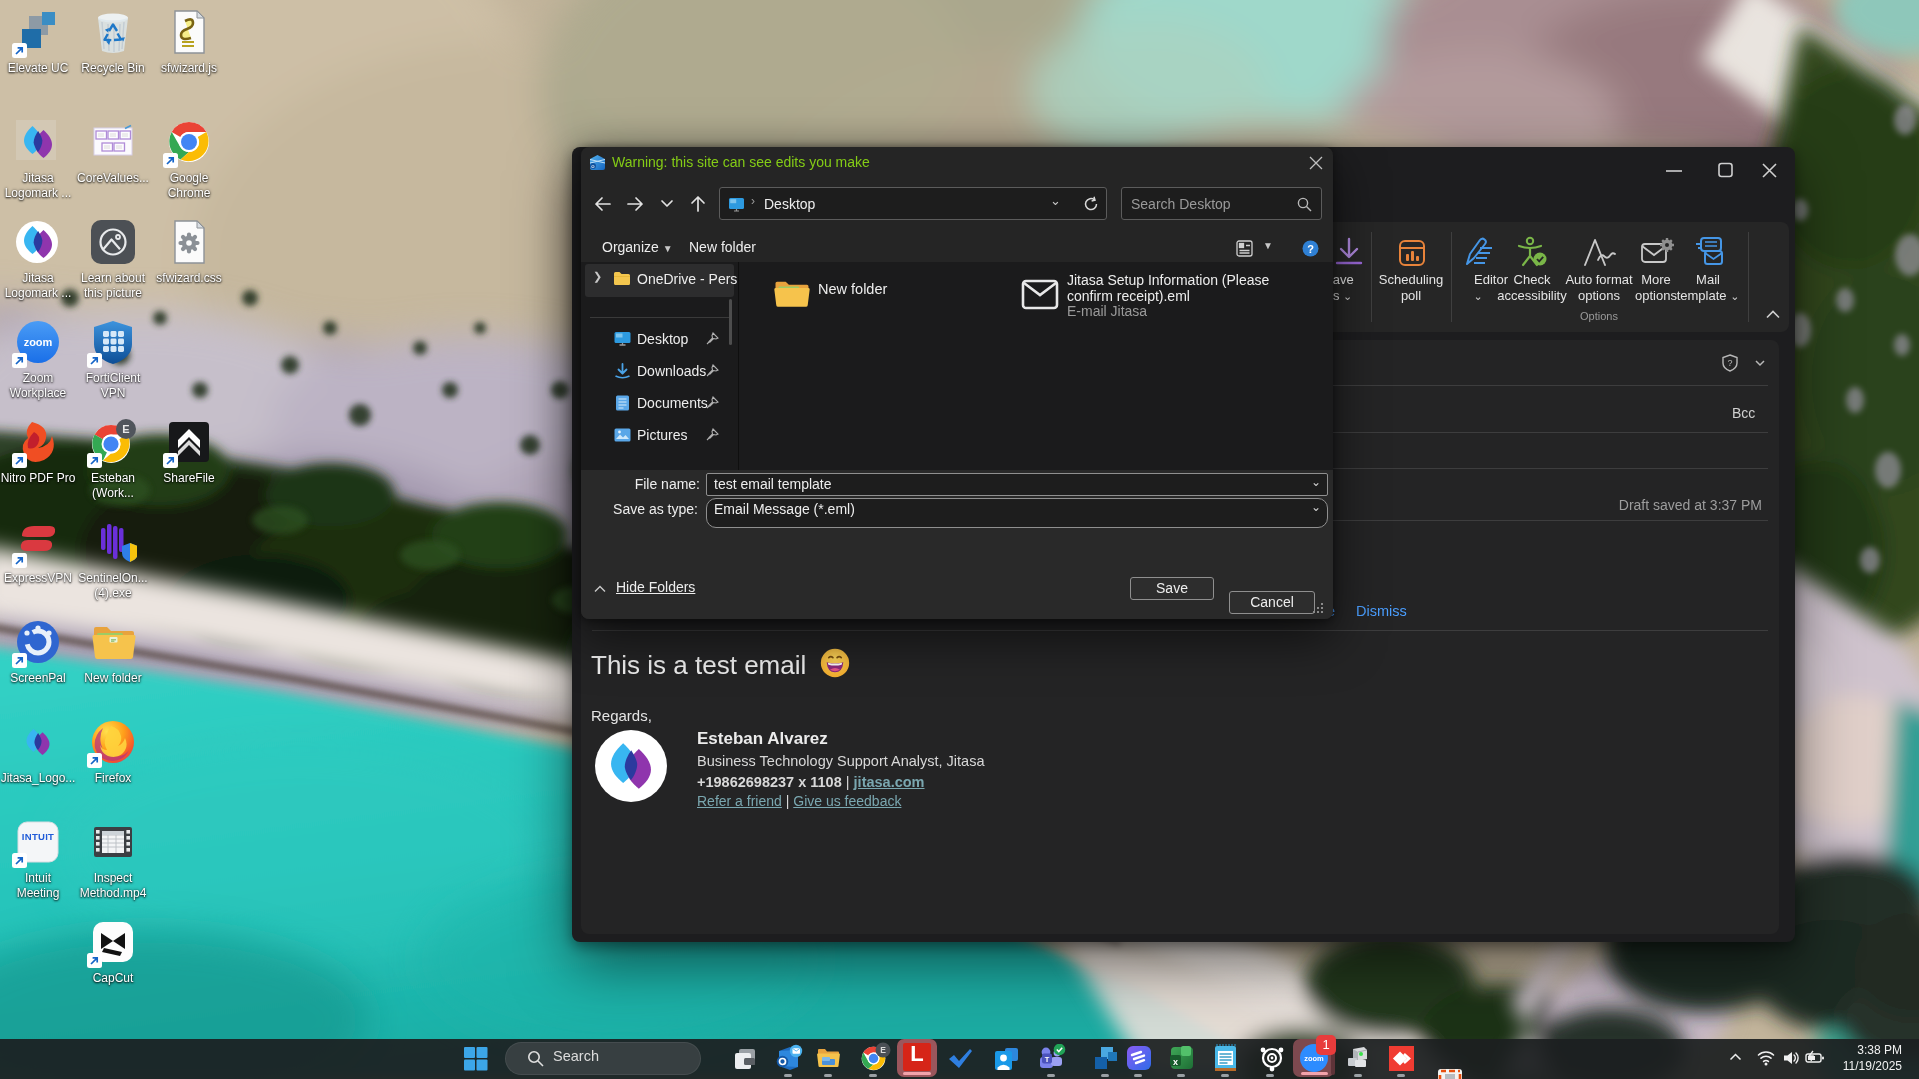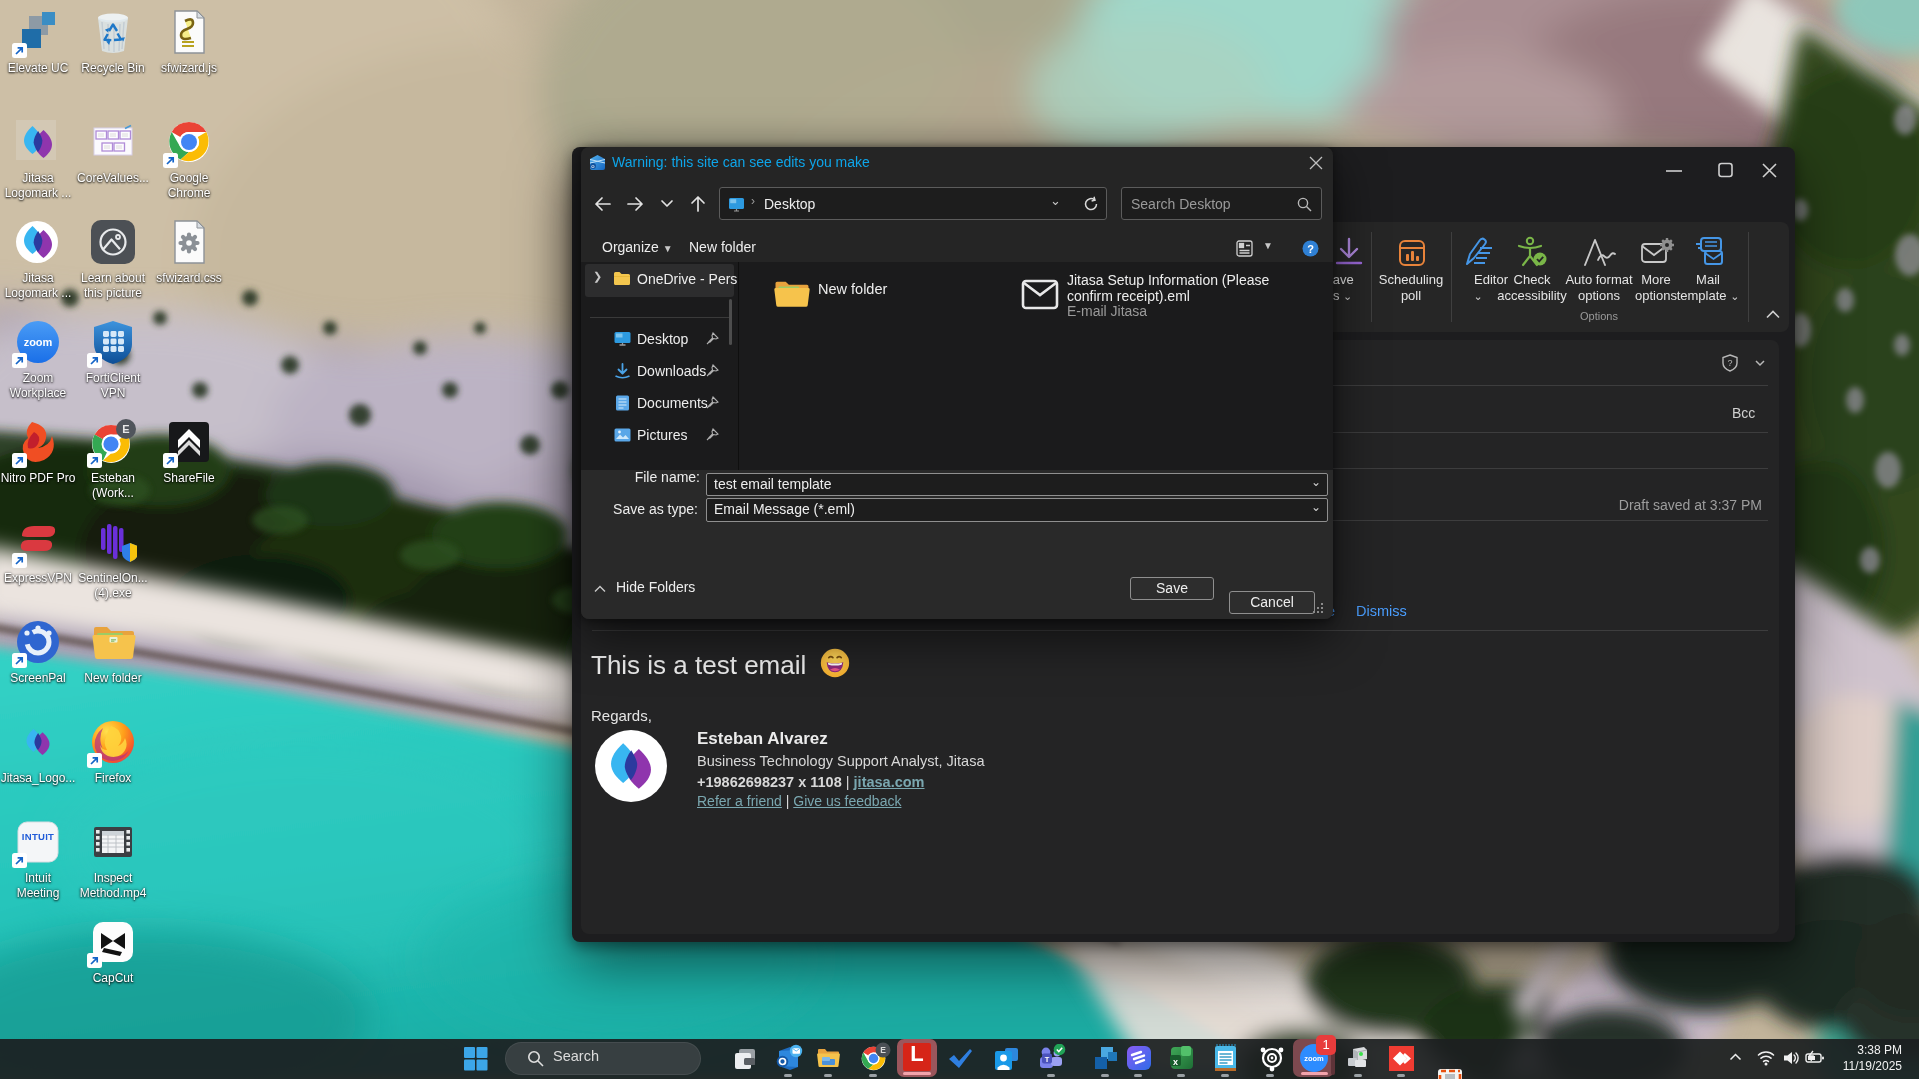--- a/index.html
+++ b/index.html
@@ -647,21 +647,21 @@
           <linearGradient id="olg" x1="0" y1="0" x2="1" y2="1">
             <stop offset="0" stop-color="#54b4f0"></stop>
             <stop offset="1" stop-color="#1565c0"></stop>
           </linearGradient>
         </defs>
       <path d="M1,5 L8.5,1 L16,5 L16,14 Q16,16 14,16 L3,16 Q1,16 1,14 Z" fill="url(#olg)"></path>
       <path d="M1,5.5 L16,9 M1,9 L16,5.5" stroke="#bfe0f8" stroke-width="1"></path>
       <circle cx="4" cy="12" r="3" fill="#1053a0"></circle>
         <text x="4" y="14.2" font-size="6" fill="#fff" text-anchor="middle">o</text>
     </svg>
-    <div class="abs" style="left:31px;top:7px;font-size:14px;color:#0ea5e9;">Warning: this site can see edits you make</div>
+    <div class="abs" style="left:31px;top:7px;font-size:14px;color:#84cc16;">Warning: this site can see edits you make</div>
     <svg class="abs" style="left:728px;top:9px;" width="14" height="14" viewBox="0 0 14 14">
         <path d="M1,1 l12,12 M13,1 l-12,12" stroke="#c0c0c0" stroke-width="1.3"></path>
       </svg>
 
     <svg class="abs" style="left:13px;top:48px;" width="115" height="18" viewBox="0 0 115 18">
       <g stroke="#e2e2e2" stroke-width="1.7" fill="none" stroke-linecap="round" stroke-linejoin="round">
         <path d="M16,9 H2 M8,3 L2,9 l6,6"></path>
         <path d="M34,9 h14 M42,3 l6,6 -6,6"></path>
         <path d="M68,6 l5,5 5,-5"></path>
         <path d="M104,16 V2 M98,8 l6,-6 6,6"></path>
@@ -758,34 +758,34 @@
       <path d="M3,14 L45,14 Q46.8,14 46.5,16 L44,36 Q43.7,38 41.7,38 L6.3,38 Q4.3,38 4,36 L1.5,16 Q1.2,14 3,14 Z" fill="#f6c34c"></path>
     </svg>
     <span class="abs" style="left:237px;top:134px;color:#ededed;font-size:14.5px;">New folder</span>
     <svg class="abs" style="left:440px;top:131px;" width="38" height="33" viewBox="0 0 38 33">
       <rect x="2" y="3" width="34" height="27" rx="3" fill="none" stroke="#e8e8e8" stroke-width="2.6"></rect>
       <path d="M3,5 l16,12 16,-12" fill="none" stroke="#e8e8e8" stroke-width="2.6"></path>
     </svg>
     <div class="abs" style="left:486px;top:126px;width:220px;color:#ededed;font-size:14px;line-height:15.5px;">Jitasa Setup Information (Please<br>confirm receipt).eml<br><span style="color:#9a9a9a;">E-mail Jitasa</span></div>
 
     <div class="abs" style="left:0px;top:323px;width:752px;height:149px;background:#292929;"></div>
-    <div class="abs" style="left:46px;top:322px;width:73px;text-align:right;color:#ededed;font-size:14px;">File name:</div>
+    <div class="abs" style="left:46px;top:329px;width:73px;text-align:right;color:#ededed;font-size:14px;">File name:</div>
     <div class="abs combo" style="left:125px;top:326px;width:622px;height:23px;">
         <span>test email template</span>
         <i>⌄</i>
       </div>
     <div class="abs" style="left:30px;top:354px;width:89px;text-align:center;color:#ededed;font-size:14px;">Save as type:</div>
-    <div class="abs combo" style="left:125px;top:351px;width:622px;height:24px;">
+    <div class="abs combo" style="left:125px;top:351px;width:622px;height:30px;border-radius:10px;">
         <span>Email Message (*.eml)</span>
         <i>⌄</i>
       </div>
     <svg class="abs" style="left:13px;top:438px;" width="12" height="8" viewBox="0 0 12 8">
         <path d="M1,6.5 L6,1.5 L11,6.5" fill="none" stroke="#c8c8c8" stroke-width="1.4"></path>
       </svg>
-    <div class="abs" style="left:35px;top:432px;color:#ededed;font-size:14px;">Hide Folders</div>
+    <div class="abs" style="left:35px;top:432px;color:#ededed;font-size:14px;text-decoration:underline;">Hide Folders</div>
     <div class="abs btn" style="left:549px;top:430px;width:84px;">Save</div>
     <div class="abs btn" style="left:648px;top:444px;width:86px;">Cancel</div>
 
     <svg class="abs" style="left:731px;top:455px;" width="12" height="12" viewBox="0 0 12 12">
       <g fill="#8a8a8a">
           <rect x="9" y="1" width="2" height="2"></rect>
           <rect x="5" y="5" width="2" height="2"></rect>
           <rect x="9" y="5" width="2" height="2"></rect>
           <rect x="1" y="9" width="2" height="2"></rect>
           <rect x="5" y="9" width="2" height="2"></rect>

